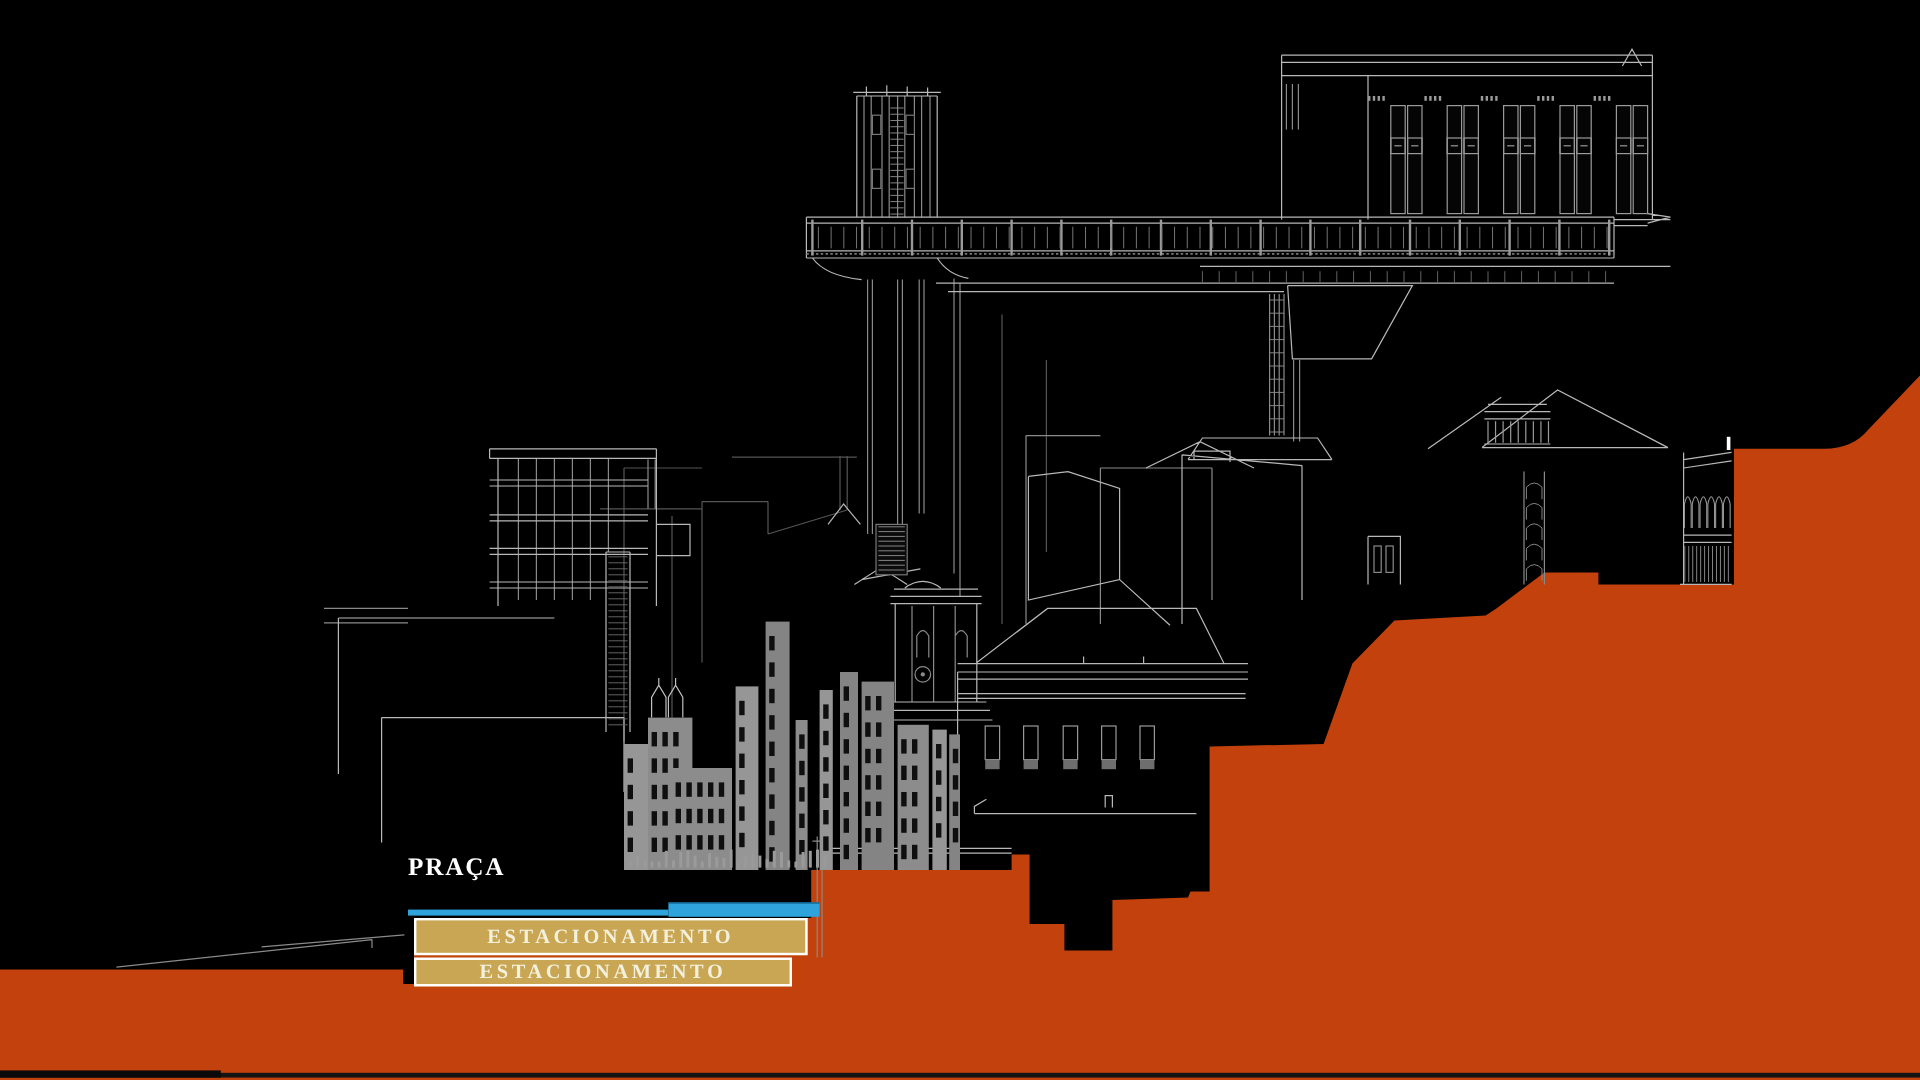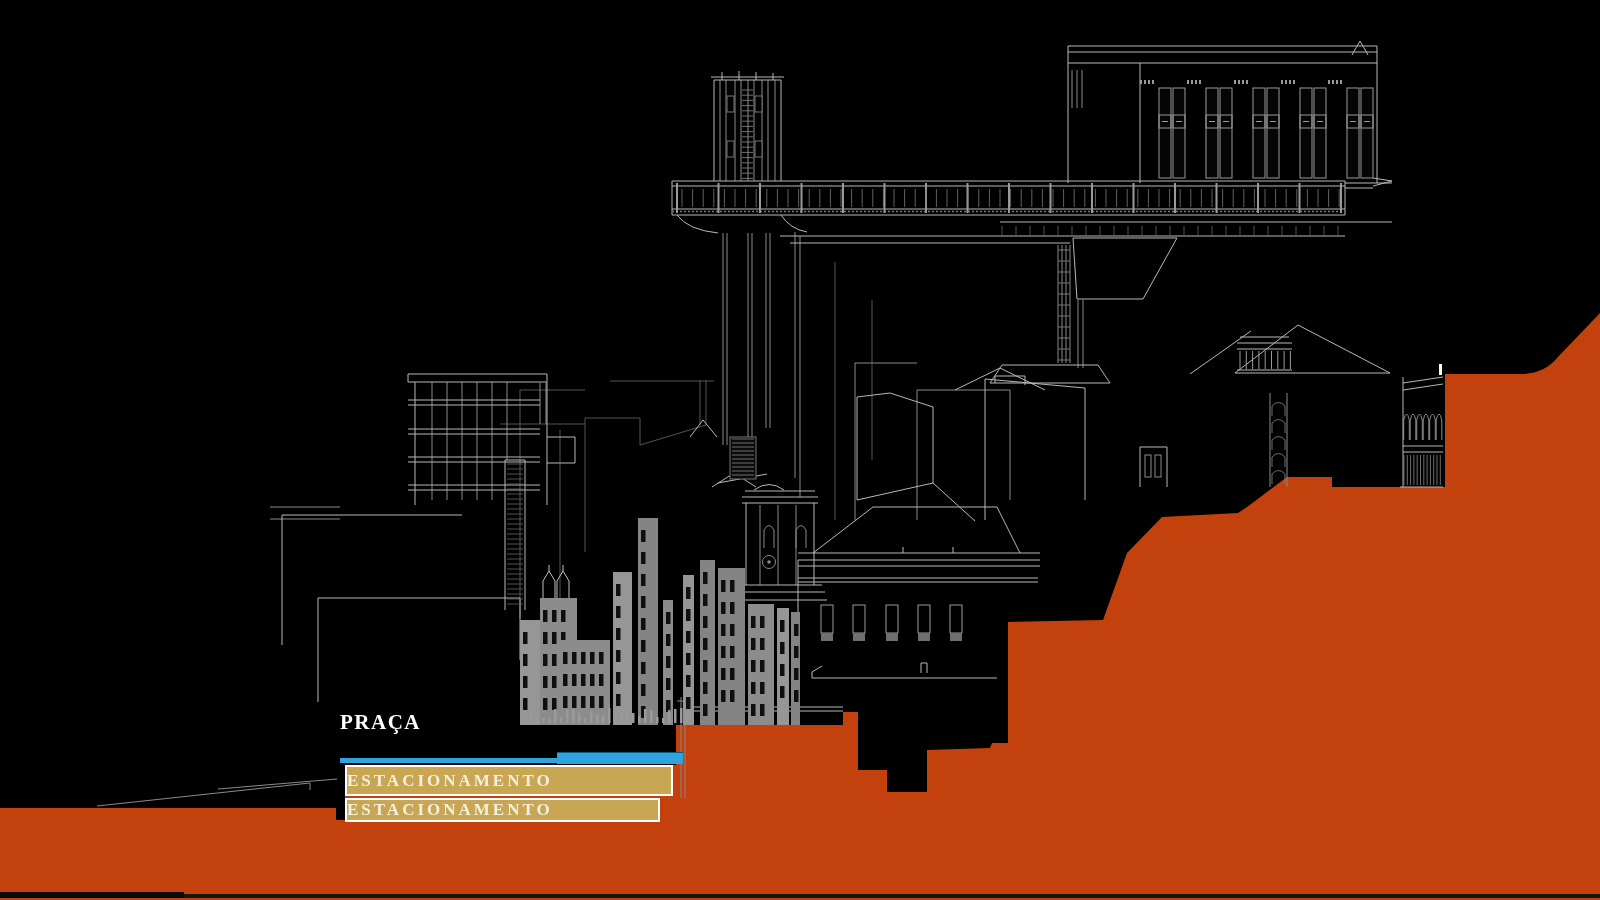--- a/index.html
+++ b/index.html
@@ -4,21 +4,21 @@
 <style>
   html,body{margin:0;padding:0;background:#ffffff;}
   #stage{position:relative;width:1600px;height:900px;overflow:hidden;background:#c2410c;
          font-family:Liberation Serif, serif;}
   #drawing{position:absolute;left:0;top:0;}
   .praca{position:absolute;left:340px;top:709px;color:#ffffff;font-size:21px;font-weight:700;
          letter-spacing:1.5px;line-height:27px;}
   .blue-thin{position:absolute;left:340px;top:758px;width:217px;height:5px;background:#2fa3db;}
   .blue-thick{position:absolute;left:557px;top:752px;width:126px;height:11px;background:#2fa3db;border-top:1px solid #0e5d86;}
   .gold-bar{position:absolute;left:345px;background:#c8a654;border:2px solid #ffffff;
-            box-sizing:border-box;display:flex;align-items:center;
+            box-sizing:border-box;display:flex;align-items:center;justify-content:center;
             color:#f3f0dc;font-size:17px;font-weight:700;letter-spacing:3px;}
   .gold-bar.upper{top:765px;width:328px;height:31px;}
   .gold-bar.lower{top:798px;width:315px;height:24px;}
   .bottom-rule{position:absolute;left:0;top:894px;width:1600px;height:4px;background:#141414;}
   .bottom-rule-left{position:absolute;left:0;top:892px;width:184px;height:6px;background:#0a0a0a;}
 </style>
 </head>
 <body>
 
 <div id="stage">

